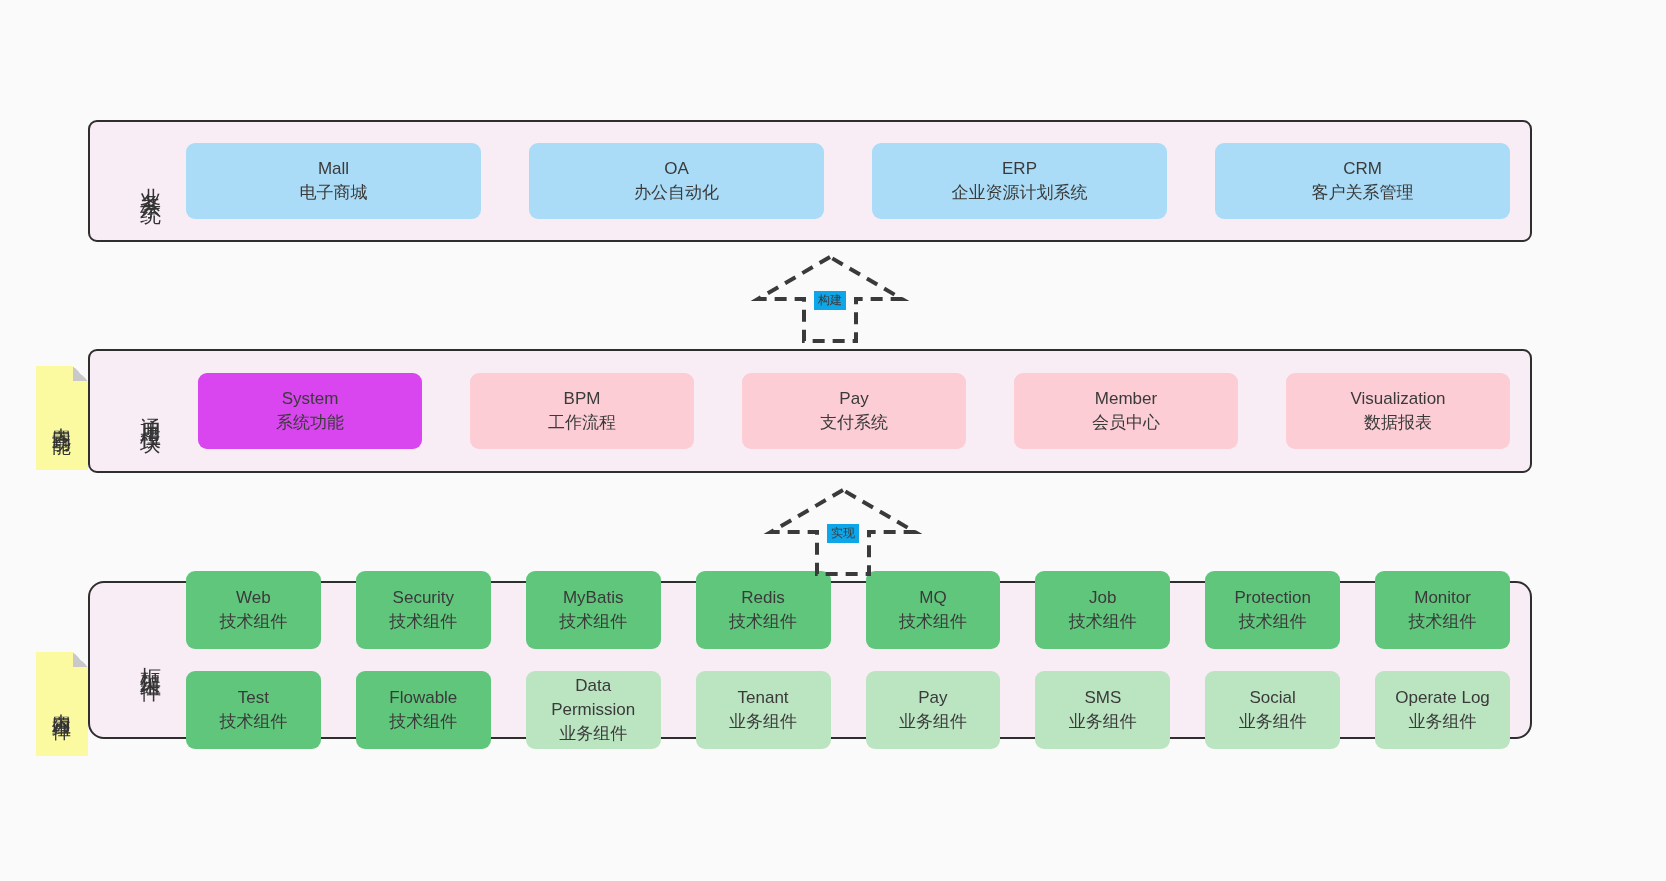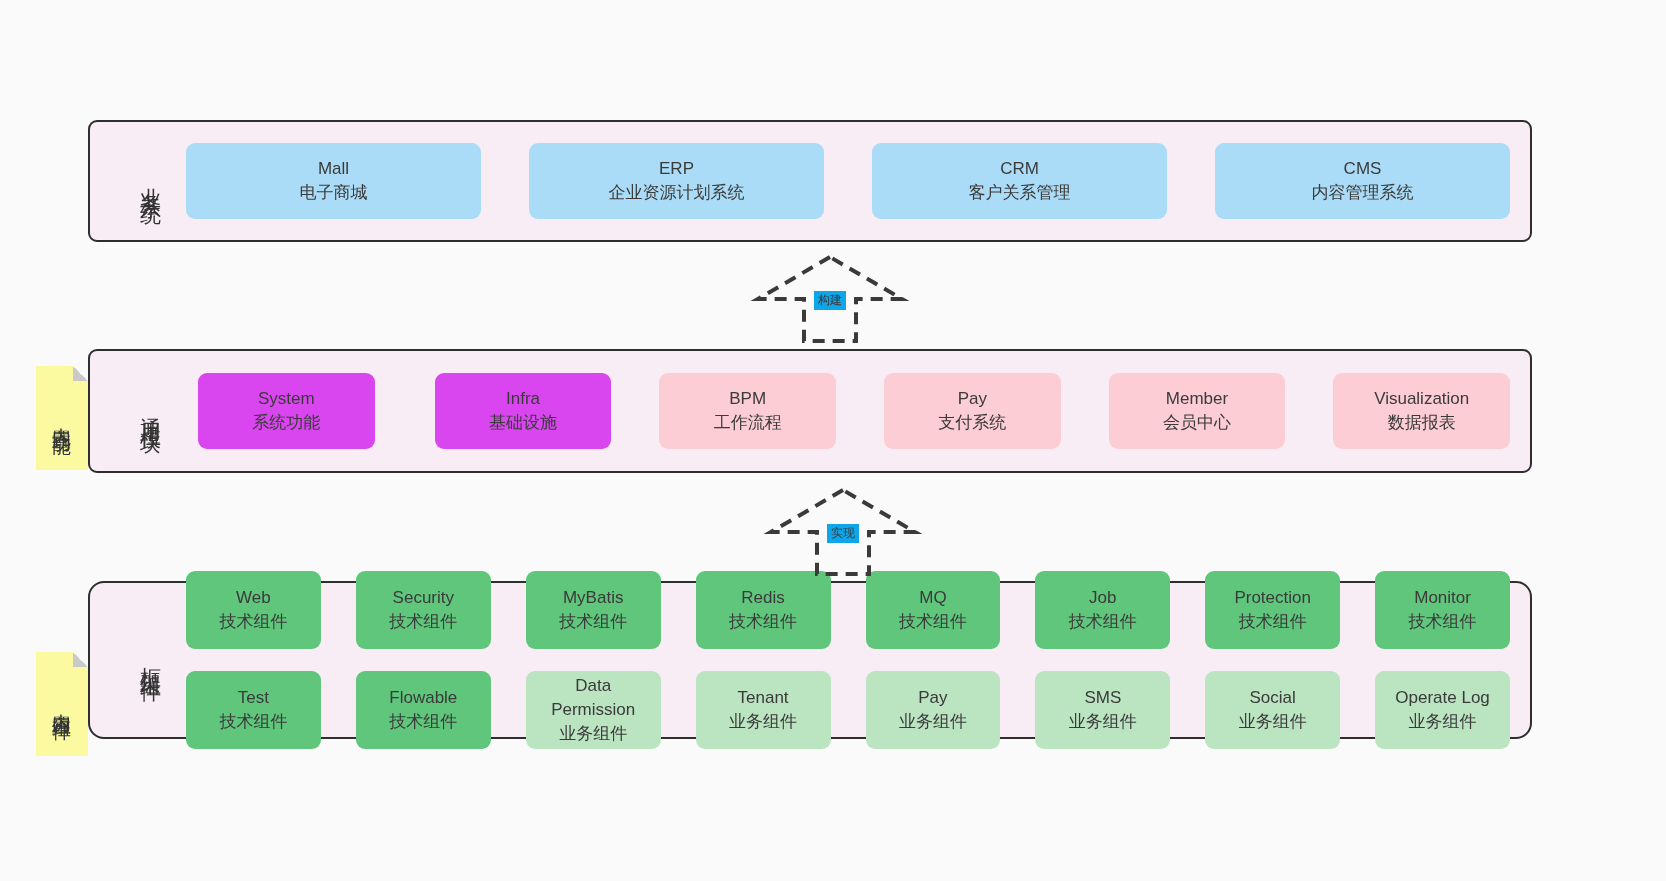--- a/index.html
+++ b/index.html
@@ -84,47 +84,43 @@
   <div class="band-label">
       <span>业务系统</span>
     </div>
   <div class="band-content">
       <div class="band-row">
         <div class="box v-blue">
           <span class="title">Mall</span>
           <span class="subtitle">电子商城</span>
         </div>
         <div class="box v-blue">
+          <span class="title">OA</span>
+          <span class="subtitle">办公自动化</span>
+        </div>
+        <div class="box v-blue">
           <span class="title">ERP</span>
           <span class="subtitle">企业资源计划系统</span>
         </div>
         <div class="box v-blue">
           <span class="title">CRM</span>
           <span class="subtitle">客户关系管理</span>
-        </div>
-        <div class="box v-blue">
-          <span class="title">CMS</span>
-          <span class="subtitle">内容管理系统</span>
         </div>
       </div>
     </div>
 </div>
 <div class="band" id="band-1">
   <div class="band-label">
       <span>通用模块</span>
     </div>
   <div class="band-content">
       <div class="band-row">
         <div class="box v-red">
           <span class="title">System</span>
           <span class="subtitle">系统功能</span>
-        </div>
-        <div class="box v-red">
-          <span class="title">Infra</span>
-          <span class="subtitle">基础设施</span>
         </div>
         <div class="box v-pink">
           <span class="title">BPM</span>
           <span class="subtitle">工作流程</span>
         </div>
         <div class="box v-pink">
           <span class="title">Pay</span>
           <span class="subtitle">支付系统</span>
         </div>
         <div class="box v-pink">

